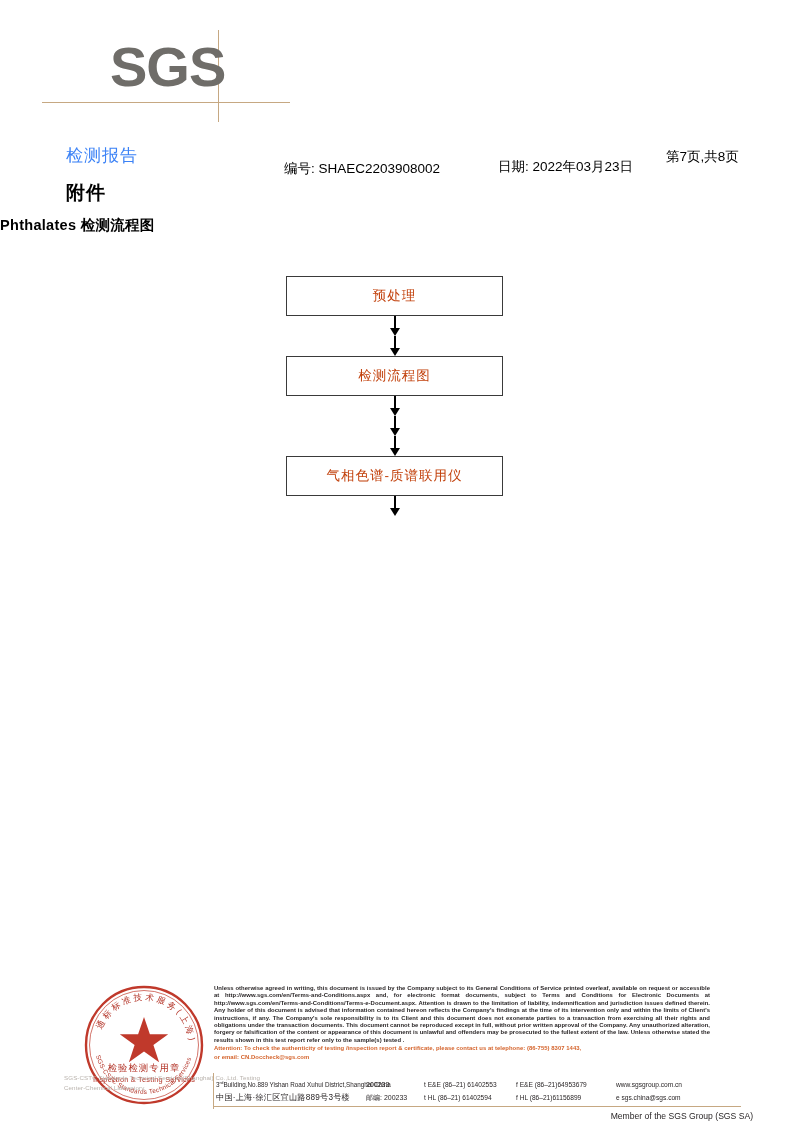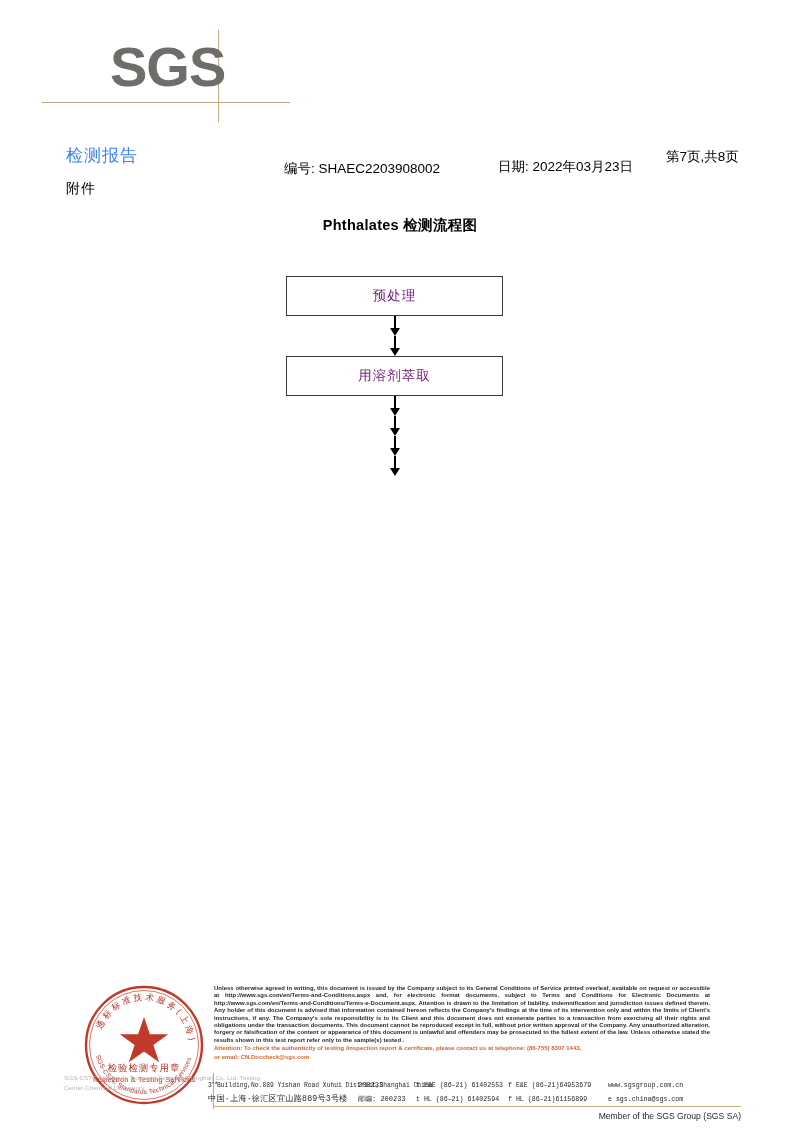--- a/index.html
+++ b/index.html
@@ -96,31 +96,31 @@
     position: absolute;
     left: 600px;
     top: 4px;
     font-size: 13.5px;
     white-space: nowrap;
   }
   .hdr-attach {
     position: absolute;
     left: 66px;
     top: 180px;
-    font-size: 14px;
+    font-size: 19px;
     letter-spacing: 1px;
+    font-weight: bold;
   }
 
   
   .chart-title {
     position: absolute;
     left: 0;
     top: 216px;
     width: 800px;
-    text-align: center;
     font-size: 14.5px;
     font-weight: bold;
     letter-spacing: 0.3px;
   }
   .flow {
     position: absolute;
     left: 286px;
     top: 276px;
     width: 217px;
   }
@@ -128,21 +128,21 @@
     box-sizing: border-box;
     width: 217px;
     height: 40px;
     border: 1px solid #3a3a3a;
     background: #ffffff;
     display: flex;
     align-items: center;
     justify-content: center;
     font-size: 13.5px;
     letter-spacing: 1px;
-    color: #701a75;
+    color: #c2410c;
   }
   .flow-arrow {
     width: 217px;
     height: 20px;
     position: relative;
   }
   .flow-arrow .shaft {
     position: absolute;
     left: 50%;
     top: 0;
@@ -231,27 +231,26 @@
   }
   .disclaimer p { margin: 0; }
   .disclaimer .attention {
     color: #d4622a;
     margin-top: 1px;
   }
 
   
   .addr {
     position: absolute;
-    left: 208px;
+    left: 216px;
     top: 101px;
     width: 520px;
     font-size: 6.4px;
     line-height: 13px;
     color: #231f20;
-    font-family: Liberation Mono, monospace;
   }
   .addr-row {
     display: flex;
     align-items: baseline;
     white-space: nowrap;
   }
   .addr-en { width: 150px; font-size: 6.3px; }
   .addr-cn { width: 150px; font-size: 8.2px; letter-spacing: 0.2px; }
   .addr-zip { width: 58px; font-size: 7px; }
   .addr-zip2 { width: 58px; font-size: 7px; }
@@ -261,20 +260,21 @@
   .sup { font-size: 4.4px; vertical-align: super; }
 
   .member {
     position: absolute;
     left: 0;
     top: 136px;
     width: 741px;
     text-align: right;
     font-size: 8.6px;
     color: #231f20;
+    padding-left: 12px;
   }
 </style>
 </head>
 <body>
 
 <div class="page">
 
   <div class="logo-block">
     <div class="logo-rule-h"></div>
     <div class="logo-rule-v"></div>
@@ -300,37 +300,40 @@
       <div class="shaft"></div>
       <div class="head"></div>
     </div>
 
     <div class="flow-arrow">
       <div class="shaft"></div>
       <div class="head"></div>
     </div>
 
     <div class="flow-box">
-      <span>用溶剂萃取</span>
-    </div>
-    <div class="flow-arrow">
-      <div class="shaft"></div>
-      <div class="head"></div>
-    </div>
-
-    <div class="flow-arrow">
-      <div class="shaft"></div>
-      <div class="head"></div>
-    </div>
-
-    <div class="flow-arrow">
-      <div class="shaft"></div>
-      <div class="head"></div>
-    </div>
-
+      <span>检测流程图</span>
+    </div>
+    <div class="flow-arrow">
+      <div class="shaft"></div>
+      <div class="head"></div>
+    </div>
+
+    <div class="flow-arrow">
+      <div class="shaft"></div>
+      <div class="head"></div>
+    </div>
+
+    <div class="flow-arrow">
+      <div class="shaft"></div>
+      <div class="head"></div>
+    </div>
+
+    <div class="flow-box">
+      <span>气相色谱-质谱联用仪</span>
+    </div>
     <div class="flow-arrow">
       <div class="shaft"></div>
       <div class="head"></div>
     </div>
 
   </div>
 
   <div class="footer">
 
     <div class="seal-wrap">

